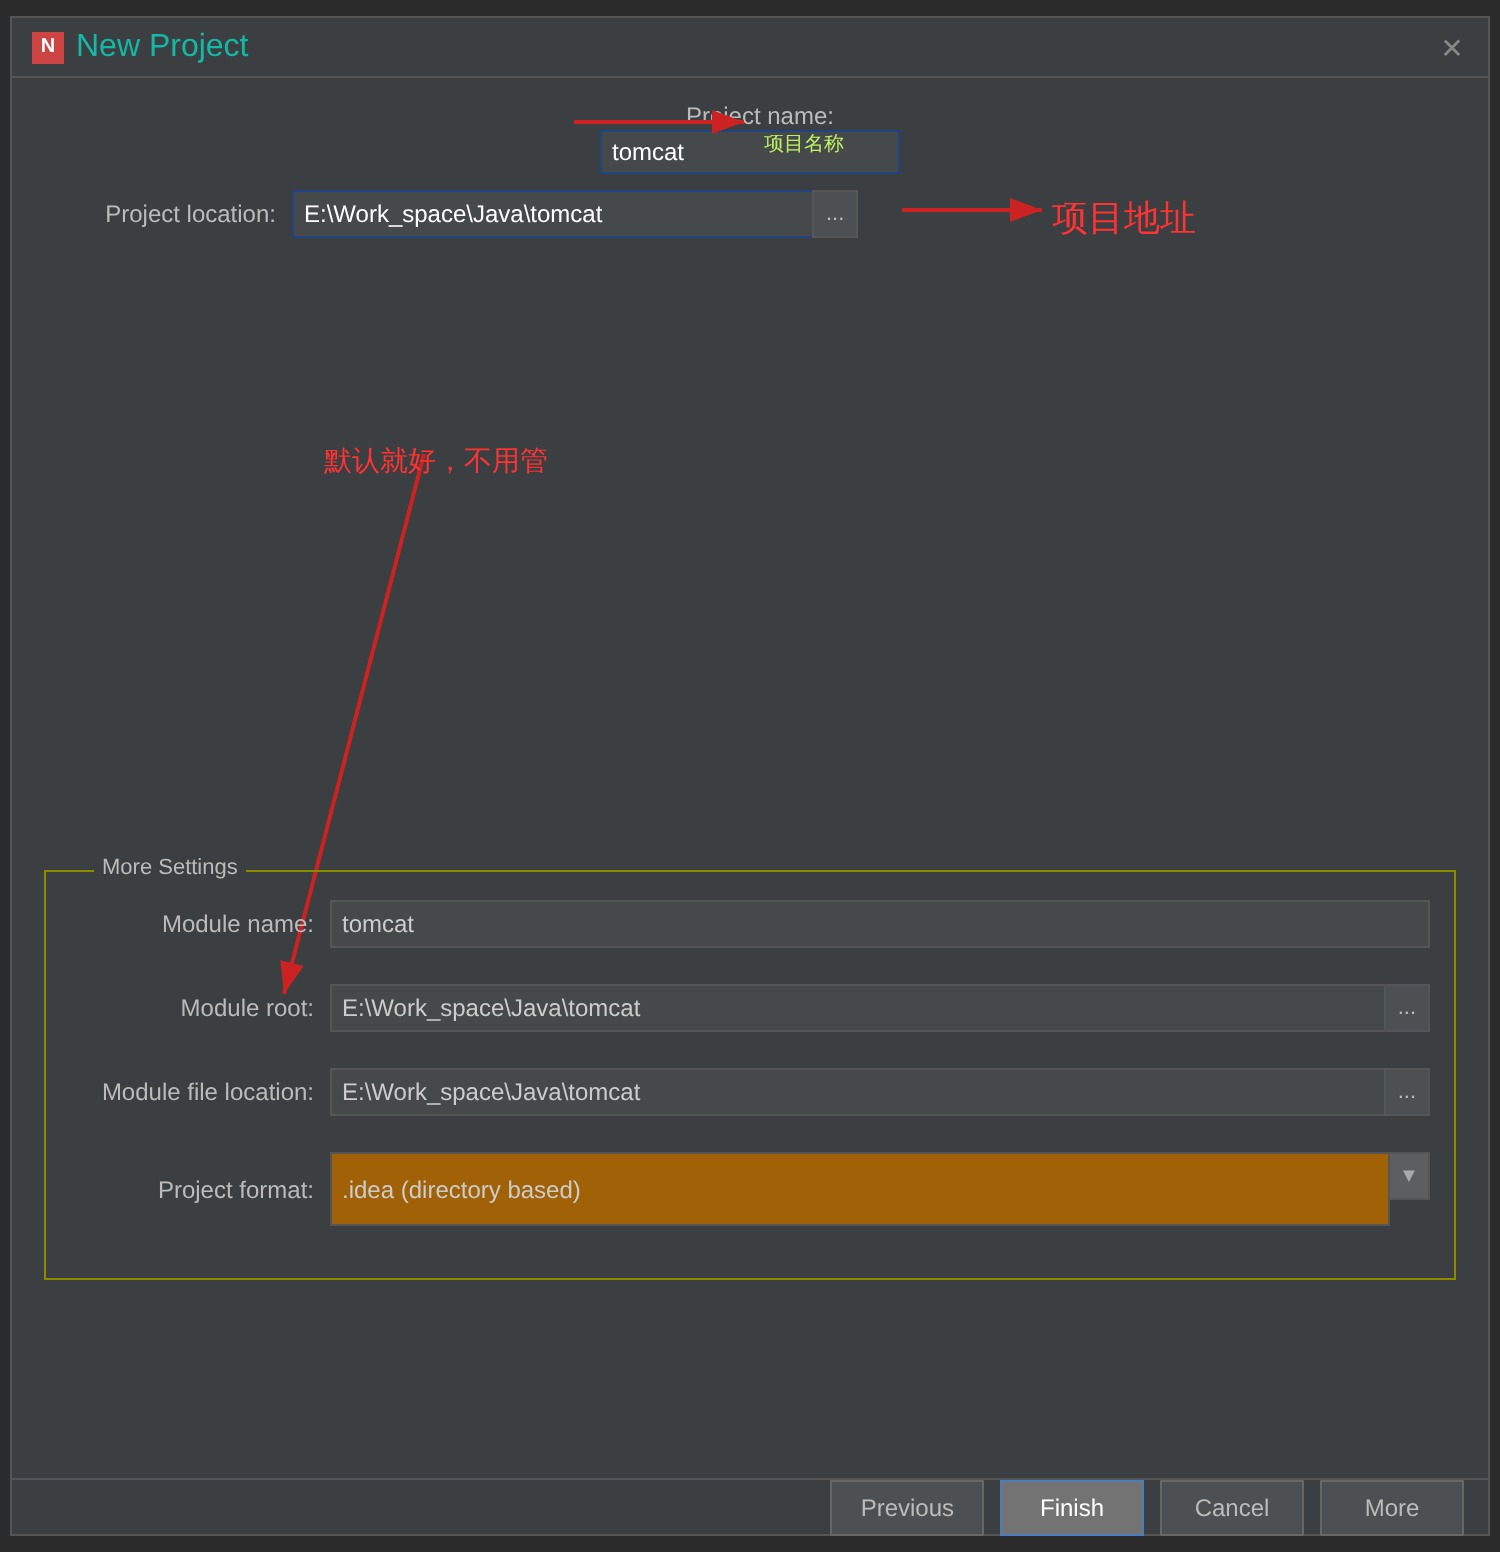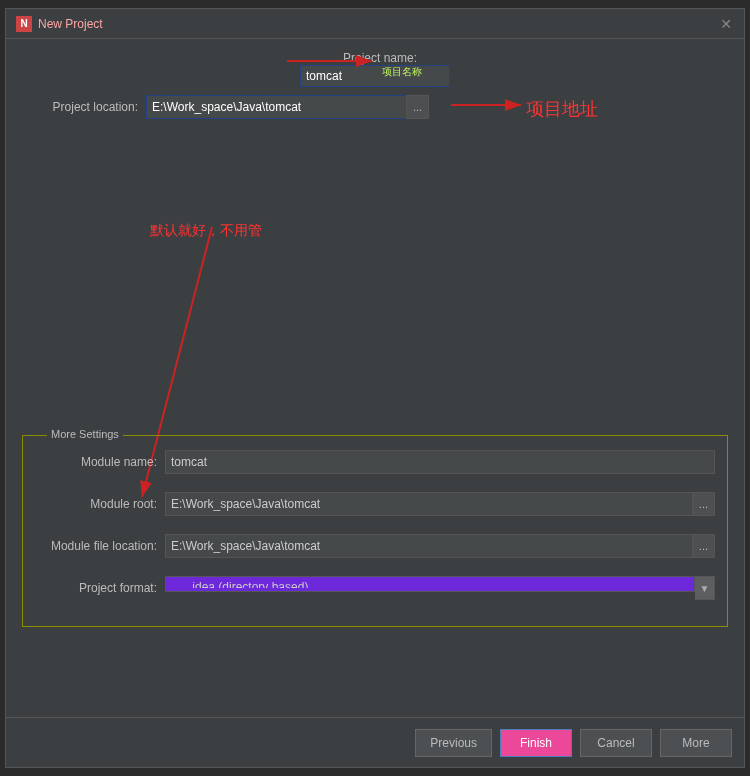--- a/index.html
+++ b/index.html
@@ -43,22 +43,22 @@
       height: 16px;
       background: #cc4444;
       display: flex;
       align-items: center;
       justify-content: center;
       font-size: 10px;
       color: white;
       font-weight: bold;
     }
     .title-text {
-      color: #fca5a5;
-      font-size: 12px;
+      color: #14b8a6;
+      font-size: 16px;
     }
     .close-btn {
       width: 16px;
       height: 16px;
       cursor: pointer;
       color: #888;
       font-size: 14px;
       display: flex;
       align-items: center;
       justify-content: center;
@@ -161,26 +161,26 @@
     .ms-input-with-btn .ms-input {
       flex: 1;
       border-right: none;
     }
     .ms-select-wrapper {
       display: flex;
       flex: 1;
     }
     .ms-select {
       flex: 1;
-      background: #6d28d9;
+      background: #a16207;
       border: 1px solid #555;
       color: #cccccc;
       font-size: 12px;
-      padding: 3px 23px;
-      height: 16px;
+      padding: 3px 5px;
+      height: 37px;
       outline: none;
       appearance: none;
       -webkit-appearance: none;
       cursor: pointer;
     }
     .select-arrow {
       background: #5c5e60;
       border: 1px solid #555;
       border-left: none;
       width: 20px;
@@ -193,35 +193,35 @@
     }
 
     
     .dialog-footer {
       border-top: 1px solid #555;
       padding: 8px 12px;
       display: flex;
       justify-content: flex-end;
       gap: 8px;
       background: #3c3f41;
-      height: 50px;
+      height: 28px;
       align-items: center;
     }
     .footer-btn {
       padding: 4px 14px;
       font-size: 12px;
       cursor: pointer;
       height: 28px;
       border: 1px solid #666;
       background: #4c5052;
       color: #bbbbbb;
       min-width: 72px;
     }
     .footer-btn.primary {
-      background: #ec4899;
+      background: #737373;
       border-color: #4d7cba;
       color: #ffffff;
     }
 
     
     .annotation-text {
       position: absolute;
       color: #ff4444;
       font-size: 14px;
       font-weight: normal;
@@ -289,21 +289,21 @@
 
       <svg width="220" height="340" style="position:absolute;left:90px;top:80px;pointer-events:none;">
         <defs>
           <marker id="arrowhead3" markerWidth="8" markerHeight="6" refX="8" refY="3" orient="auto">
             <polygon points="0 0, 8 3, 0 6" fill="#cc2222"></polygon>
           </marker>
         </defs>
 
         <line x1="100" y1="20" x2="30" y2="290" stroke="#cc2222" stroke-width="2" marker-end="url(#arrowhead3)"></line>
       </svg>
-      <span class="annotation-text" style="position:absolute;left:128px;top:95px;font-size:14px;color:#ff3333;">默认就好，不用管</span>
+      <span class="annotation-text" style="position:absolute;left:140px;top:95px;font-size:14px;color:#ff3333;">默认就好，不用管</span>
     </div>
 
     <div class="more-settings">
       <span class="more-settings-legend">More Settings</span>
       <div class="more-settings-content">
 
         <div class="ms-row">
           <label class="ms-label">Module name:</label>
           <input class="ms-input" type="text" value="tomcat" style="">
         </div>

